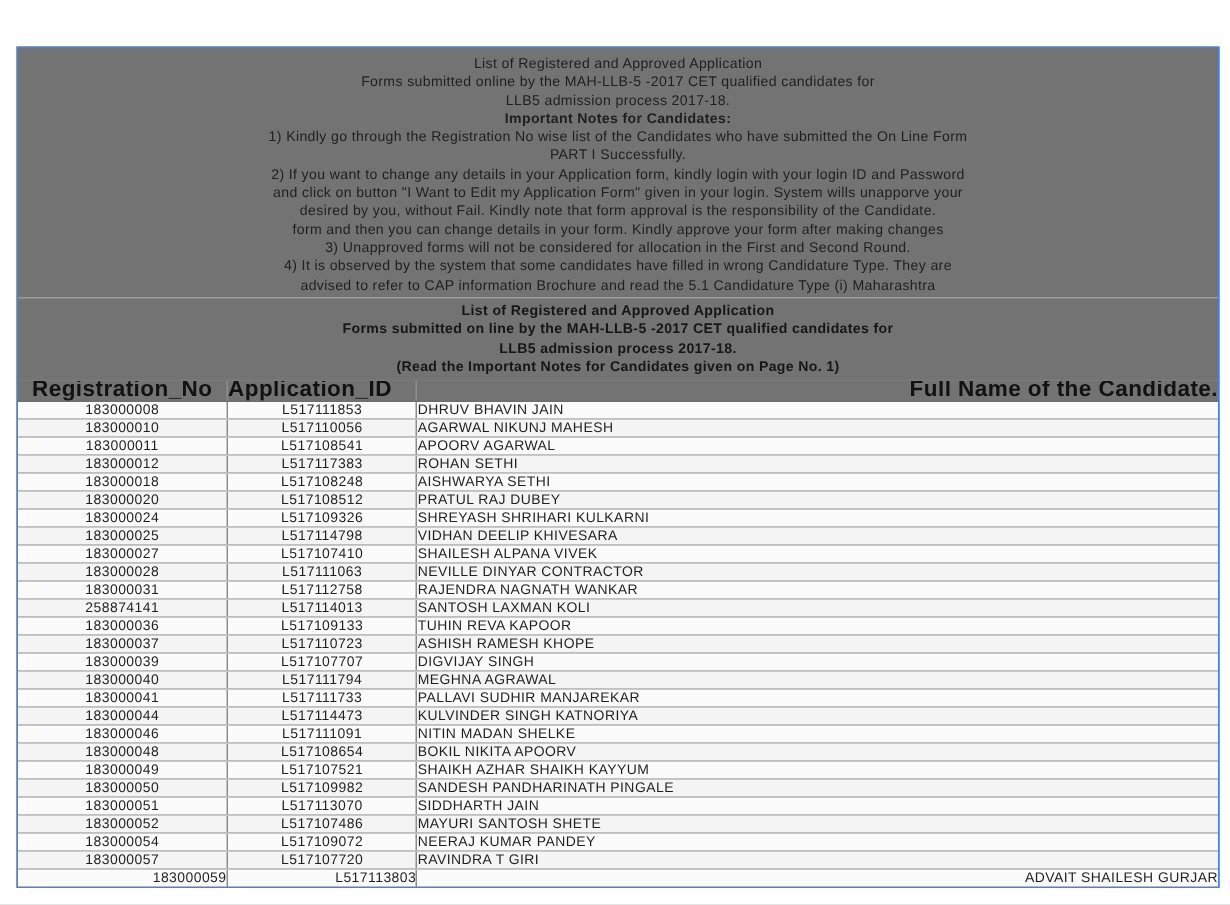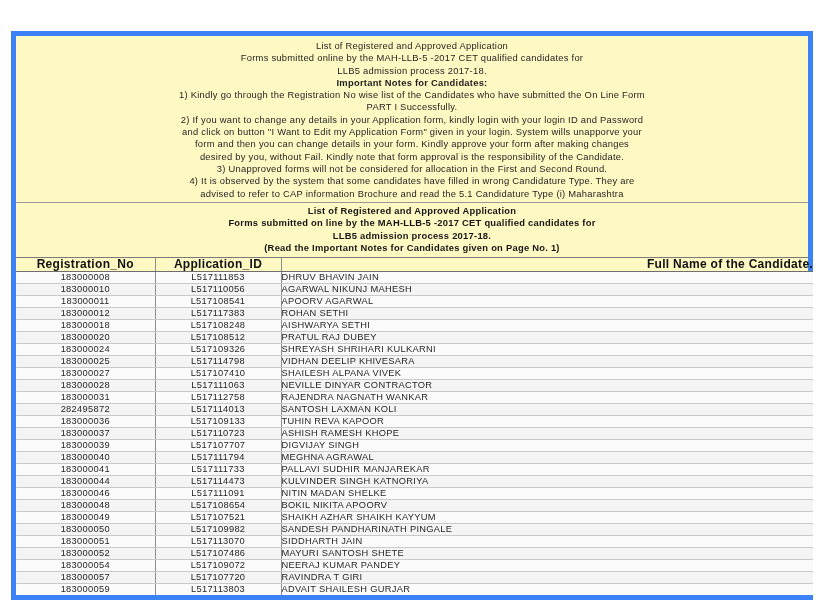--- a/index.html
+++ b/index.html
@@ -18,22 +18,22 @@
     position: relative;
     width: 820px;
     height: 603px;
     box-sizing: border-box;
     padding: 31px 10px 0 11px;
     background: #ffffff;
   }
   .doc-frame {
     box-sizing: border-box;
     width: 802px;
-    border: 5px solid #3b82f6;
-    background: #fef9c3;
+    border: 1px solid #3b82f6;
+    background: #737373;
   }
   
   .notes-block {
     padding: 4px 6px 2px 6px;
     border-bottom: 1px solid #9a9a9a;
   }
   .notes-line {
     text-align: center;
     font-size: 9.4px;
     line-height: 12.3px;
@@ -78,54 +78,54 @@
     border-right: 1px solid #8d8d8d;
     color: #1f1f1f;
     overflow: hidden;
     white-space: nowrap;
   }
   table.reg-table th:last-child,
   table.reg-table td:last-child { border-right: none; }
 
   table.reg-table thead th {
     font-weight: bold;
-    font-size: 12px;
+    font-size: 15px;
     border-bottom: 1px solid #6e6e6e;
     padding: 1px 0 1.5px 0;
     color: #121212;
   }
   th.h-reg, td.v-reg { text-align: center; }
   th.h-reg { text-align: center; }
   th.h-app, td.v-app { text-align: center; }
   th.h-name, td.v-name { text-align: left; padding-left: 6px; }
-  th.h-app  { text-align: center; }
+  th.h-app  { text-align: left; }
   th.h-name { padding-left: 6px; text-align: right; }
 
   tbody tr:nth-child(odd) td  { background: #fbfbfb; }
   tbody tr:nth-child(even) td { background: #f4f4f4; }
-  tbody tr:last-child td { border-bottom: none; }
+  tbody tr:last-child td { border-bottom: none; text-align: right; }
 </style>
 </head>
 <body>
 
 <div id="page">
 
   <div class="doc-frame">
 
     <div class="notes-block">
         <div class="notes-line">List of Registered and Approved Application</div>
         <div class="notes-line">Forms submitted online by the MAH-LLB-5 -2017 CET qualified  candidates for</div>
         <div class="notes-line">LLB5 admission process 2017-18.</div>
         <div class="notes-line bold">Important Notes for Candidates:</div>
         <div class="notes-line">1) Kindly go through the Registration No wise list of the Candidates who have submitted the On Line Form</div>
         <div class="notes-line">PART I Successfully.</div>
         <div class="notes-line">2) If you want to change any details in your  Application form, kindly login with your login ID and Password</div>
         <div class="notes-line">and click on button "I Want to Edit my Application Form"  given in your login. System wills unapporve your</div>
+        <div class="notes-line">desired by you, without Fail. Kindly note that form approval is the responsibility of the Candidate.</div>
         <div class="notes-line">form and then you can change details in your form. Kindly approve your form after making changes</div>
-        <div class="notes-line">desired by you, without Fail. Kindly note that form approval is the responsibility of the Candidate.</div>
         <div class="notes-line">3) Unapproved forms will not be considered for allocation in the First and Second Round.</div>
         <div class="notes-line">4) It is observed by the system that some candidates have filled in wrong Candidature Type. They are</div>
         <div class="notes-line">advised to refer to CAP information Brochure and read the 5.1 Candidature Type  (i) Maharashtra</div>
       </div>
 
     <div class="title-block">
         <div class="title-line">List of Registered and Approved Application</div>
         <div class="title-line">Forms submitted on line by the MAH-LLB-5 -2017 CET qualified  candidates for</div>
         <div class="title-line">LLB5 admission process 2017-18.</div>
         <div class="title-line">(Read the Important Notes for Candidates given on Page No. 1)</div>
@@ -194,21 +194,21 @@
             <td class="v-reg">183000028</td>
             <td class="v-app">L517111063</td>
             <td class="v-name">NEVILLE DINYAR CONTRACTOR</td>
           </tr>
           <tr>
             <td class="v-reg">183000031</td>
             <td class="v-app">L517112758</td>
             <td class="v-name">RAJENDRA NAGNATH WANKAR</td>
           </tr>
           <tr>
-            <td class="v-reg">282495872</td>
+            <td class="v-reg">258874141</td>
             <td class="v-app">L517114013</td>
             <td class="v-name">SANTOSH LAXMAN KOLI</td>
           </tr>
           <tr>
             <td class="v-reg">183000036</td>
             <td class="v-app">L517109133</td>
             <td class="v-name">TUHIN REVA KAPOOR</td>
           </tr>
           <tr>
             <td class="v-reg">183000037</td>

